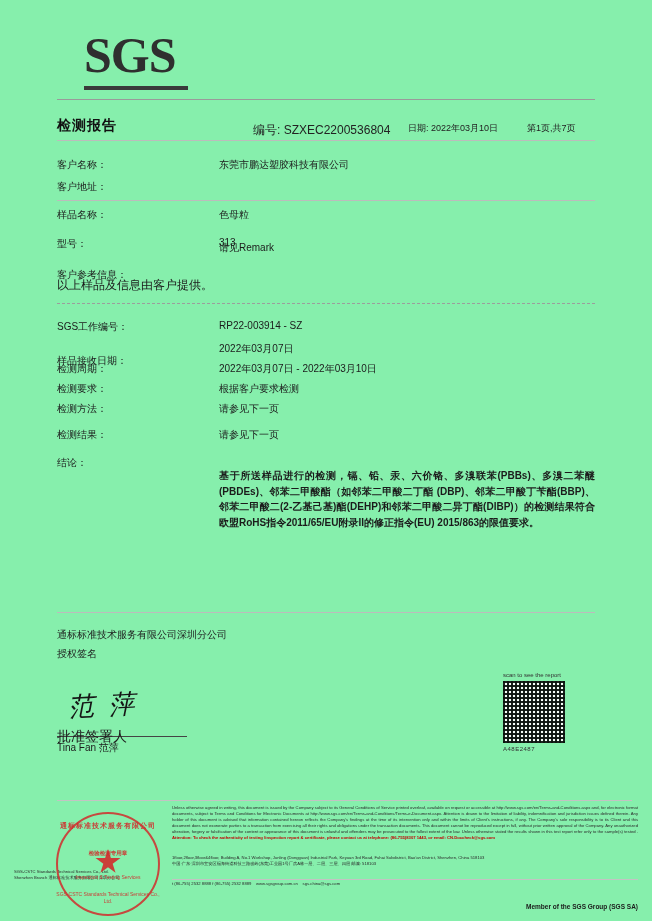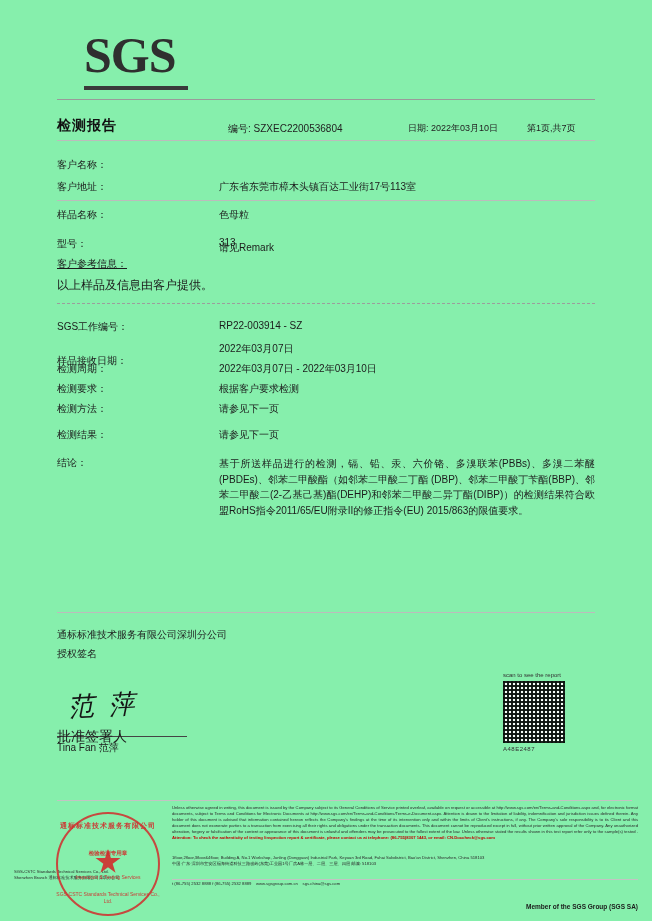--- a/index.html
+++ b/index.html
@@ -51,23 +51,23 @@
     position: absolute;
     left: 57px;
     top: 117px;
     font-size: 14px;
     font-weight: bold;
     color: #111;
     letter-spacing: 1px;
   }
   .hdr-no {
     position: absolute;
-    left: 216px;
+    left: 241px;
     top: 122px;
-    font-size: 10px;
+    font-size: 12px;
     color: #222;
     padding-left: 12px;
   }
   .hdr-date {
     position: absolute;
     left: 408px;
     top: 122px;
     font-size: 9px;
     color: #222;
   }
@@ -342,33 +342,33 @@
   <div class="header-rule"></div>
 
   <div class="doc-title">检测报告</div>
   <div class="hdr-no">编号: SZXEC2200536804</div>
   <div class="hdr-date">日期: 2022年03月10日</div>
   <div class="hdr-page">第1页,共7页</div>
 
   <div class="rule" style="top:140px;"></div>
 
   <div class="field-label" style="top:158px;">客户名称：</div>
+  <div class="field-value wide" style="top:158px;">东莞市鹏达塑胶科技有限公司</div>
 
   <div class="field-label" style="top:180px;">客户地址：</div>
-  <div class="field-value wide" style="top:180px;">广东省东莞市樟木头镇百达工业街17号113室</div>
 
   <div class="rule" style="top:200px;"></div>
 
   <div class="field-label" style="top:208px;">样品名称：</div>
   <div class="field-value" style="top:208px;">色母粒</div>
 
   <div class="field-label" style="top:237px;">型号：</div>
   <div class="field-value" style="top:237px;">313</div>
 
-  <div class="field-label" style="top:257px;text-decoration:underline;">客户参考信息：</div>
+  <div class="field-label" style="top:268px;">客户参考信息：</div>
   <div class="field-value" style="top:241px;">请见Remark</div>
 
   <div class="note" style="top:277px;">以上样品及信息由客户提供。</div>
 
   <div class="rule dashed" style="top:303px;"></div>
 
   <div class="field-label" style="top:320px;">SGS工作编号：</div>
   <div class="field-value" style="top:320px;">RP22-003914 - SZ</div>
 
   <div class="field-label" style="top:354px;">样品接收日期：</div>
@@ -380,21 +380,21 @@
   <div class="field-label" style="top:382px;">检测要求：</div>
   <div class="field-value" style="top:382px;">根据客户要求检测</div>
 
   <div class="field-label" style="top:402px;">检测方法：</div>
   <div class="field-value" style="top:402px;">请参见下一页</div>
 
   <div class="field-label" style="top:428px;">检测结果：</div>
   <div class="field-value" style="top:428px;">请参见下一页</div>
 
   <div class="field-label" style="top:456px;">结论：</div>
-  <div class="concl-text" style="top:456px;">基于所送样品进行的检测，镉、铅、汞、六价铬、多溴联苯(PBBs)、多溴二苯醚(PBDEs)、邻苯二甲酸酯（如邻苯二甲酸二丁酯 (DBP)、邻苯二甲酸丁苄酯(BBP)、邻苯二甲酸二(2-乙基己基)酯(DEHP)和邻苯二甲酸二异丁酯(DIBP)）的检测结果符合欧盟RoHS指令2011/65/EU附录II的修正指令(EU) 2015/863的限值要求。</div>
+  <div class="concl-text" style="top:468px;font-weight:bold;">基于所送样品进行的检测，镉、铅、汞、六价铬、多溴联苯(PBBs)、多溴二苯醚(PBDEs)、邻苯二甲酸酯（如邻苯二甲酸二丁酯 (DBP)、邻苯二甲酸丁苄酯(BBP)、邻苯二甲酸二(2-乙基己基)酯(DEHP)和邻苯二甲酸二异丁酯(DIBP)）的检测结果符合欧盟RoHS指令2011/65/EU附录II的修正指令(EU) 2015/863的限值要求。</div>
 
   <div class="rule" style="top:612px;"></div>
 
   <div class="sig-company">通标标准技术服务有限公司深圳分公司</div>
   <div class="sig-auth">授权签名</div>
   <div class="sig-script">范 萍</div>
   <div class="sig-line"></div>
   <div class="sig-name">Tina Fan 范萍</div>
   <div class="sig-role">批准签署人</div>
 

